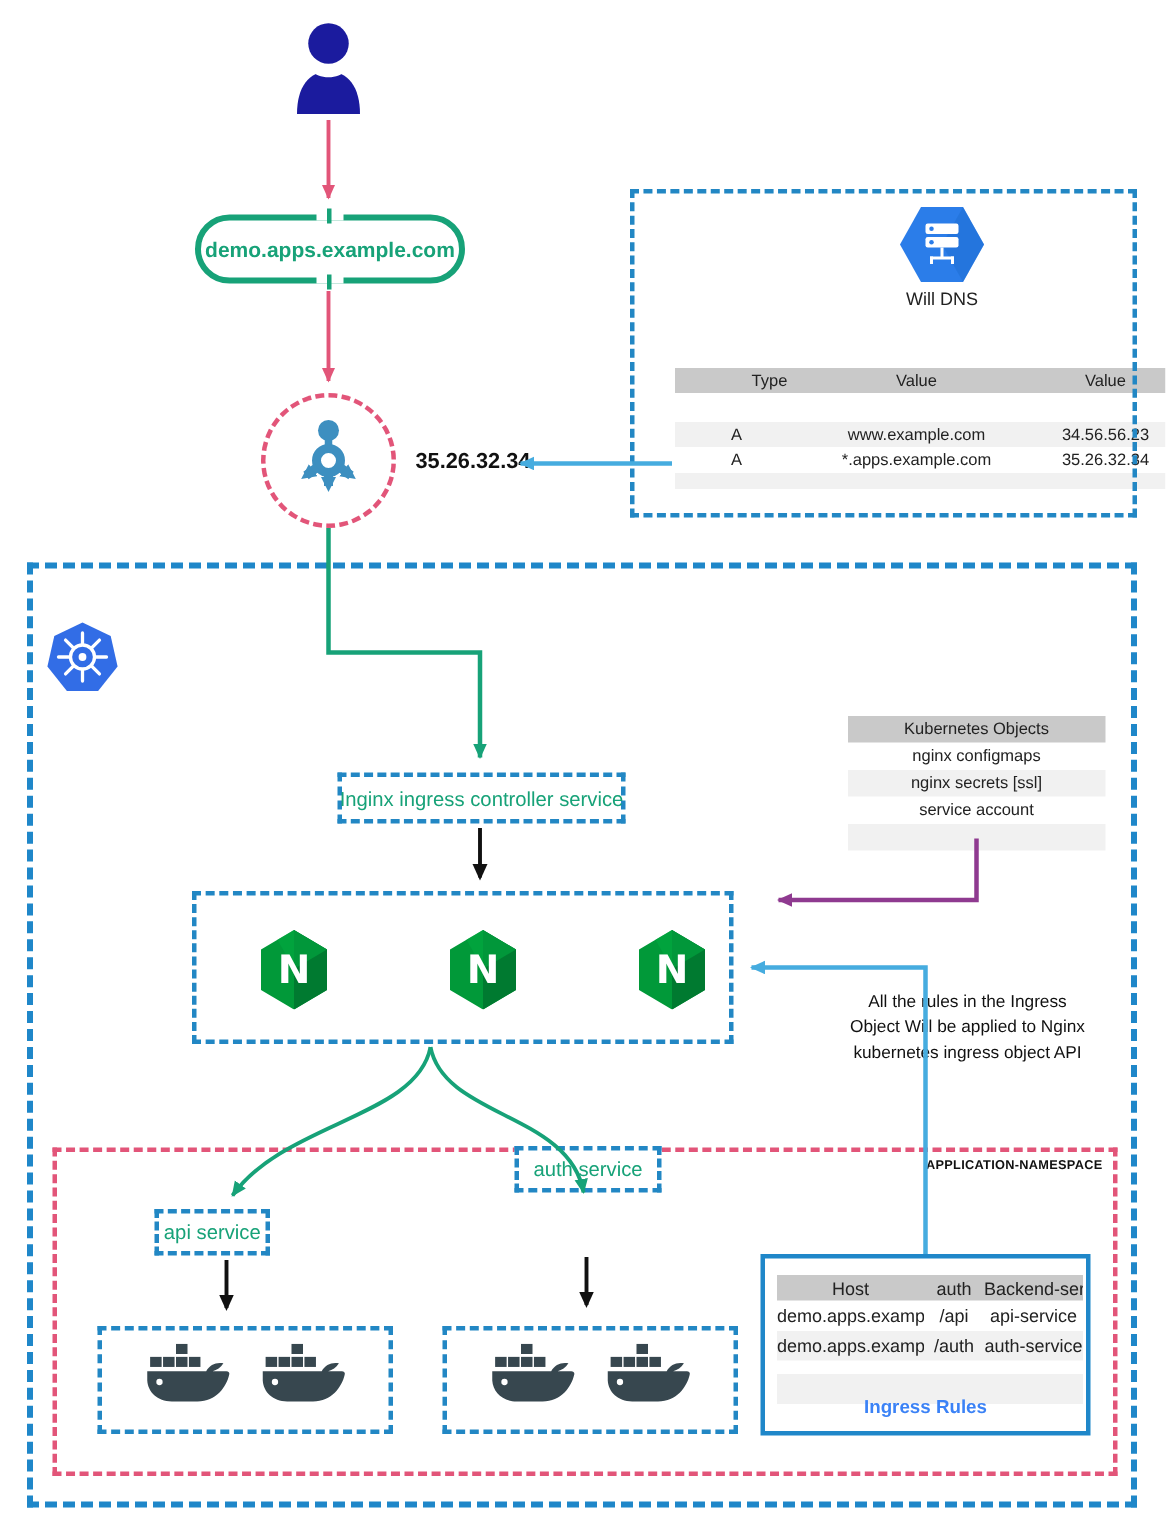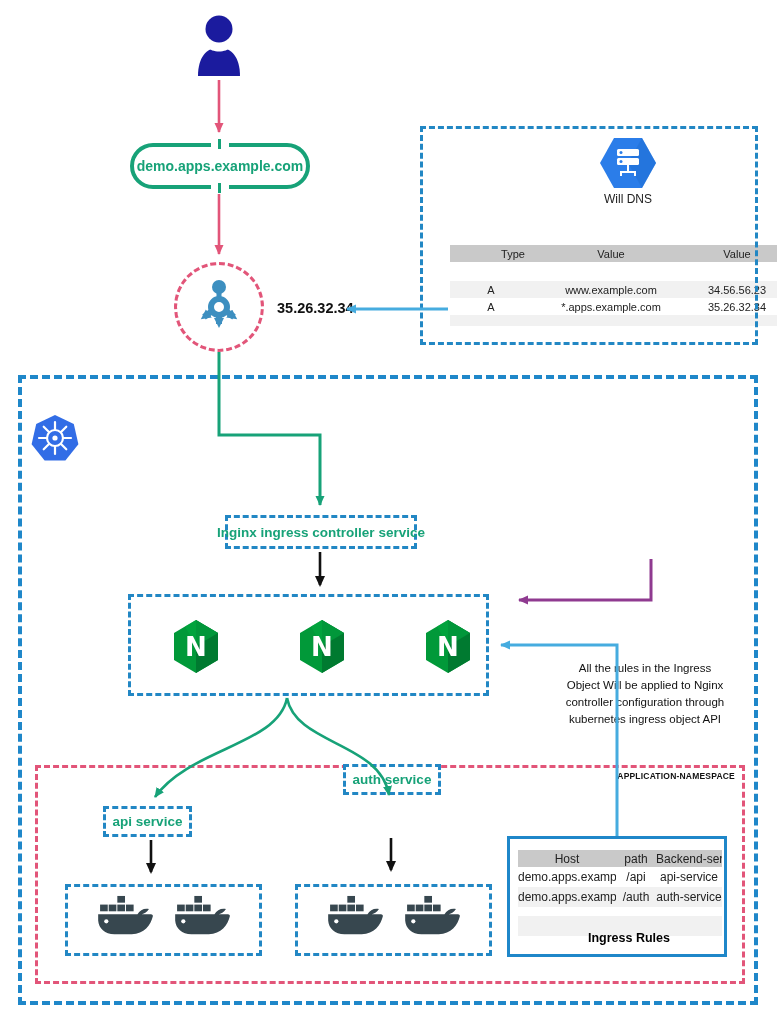--- a/index.html
+++ b/index.html
@@ -46,23 +46,23 @@
   .k8s-icon-wrap{left:31px;top:413px;width:48px;height:50px;}
 
   .ns-box{border:3px dashed #e25579;box-sizing:border-box;z-index:1;}
   .ingress-ns{left:95px;top:477px;width:422px;height:251px;}
   .app-ns{left:35px;top:765px;width:710px;height:219px;}
   .ns-label{position:absolute;top:3px;right:7px;font-size:8.5px;font-weight:bold;
             color:#111;letter-spacing:.2px;}
 
   .svc-box{border:3px dashed #2287c4;box-sizing:border-box;display:flex;
            align-items:center;justify-content:center;z-index:2;background:#fff;}
-  .svc-text{color:#17a278;font-weight:bold;font-size:13.5px;white-space:nowrap;}
+  .svc-text{color:#17a278;font-weight:normal;font-size:13.5px;white-space:nowrap;}
   .ctrl-svc{left:225px;top:515px;width:192px;height:34px;}
-  .api-svc{left:103px;top:806px;width:89px;height:31px;}
+  .api-svc{left:103px;top:806px;width:77px;height:31px;}
   .auth-svc{left:343px;top:764px;width:98px;height:31px;}
 
   .nginx-box{left:128px;top:594px;width:361px;height:102px;border:3px dashed #2287c4;
              box-sizing:border-box;z-index:2;}
   .nginx-ic{position:absolute;top:23px;width:48px;height:53px;}
 
   
   .k8s-obj{left:565px;top:477px;width:172px;}
   .k8s-obj td{height:18px;font-size:11px;}
 
@@ -75,22 +75,22 @@
            display:flex;align-items:center;justify-content:space-around;padding:0 18px;}
   .pod1{left:65px;top:884px;width:197px;height:72px;}
   .pod2{left:295px;top:884px;width:197px;height:72px;}
 
   
   .rules-box{left:507px;top:836px;width:220px;height:121px;border:3px solid #1f87c9;
              box-sizing:border-box;background:#fff;z-index:2;}
   .rules-table{position:absolute;left:8px;top:11px;width:204px;}
   .rules-table td,.rules-table th{height:17px;font-size:12px;}
   .rules-table td{height:20px;}
-  .rules-caption{position:absolute;left:12px;bottom:9px;width:100%;text-align:center;
-                 font-weight:bold;font-size:12.5px;color:#000000;}
+  .rules-caption{position:absolute;left:0;bottom:9px;width:100%;text-align:center;
+                 font-weight:bold;font-size:12.5px;color:#3b82f6;}
 </style>
 </head>
 <body>
 
 <div class="canvas">
 
   <div class="abs" style="left:195px;top:14px;width:48px;height:64px;z-index:2;">
     <svg width="48" height="64" viewBox="0 0 48 64">
       <circle cx="24" cy="15" r="13.5" fill="#1b1b9e"></circle>
       <path d="M3,62 L45,62 C45,44 37,33.5 24,33.5 C11,33.5 3,44 3,62 Z" fill="#1b1b9e"></path>
@@ -204,25 +204,43 @@
           <text x="24" y="35.5" text-anchor="middle" font-family="DejaVu Sans, sans-serif" font-size="26" font-weight="bold" fill="#fff">N</text>
         </svg></span>
     <span class="nginx-ic" style="left:293px;"><svg width="48" height="53" viewBox="0 0 48 53">
           <polygon points="24,0 46,13 46,40 24,53 2,40 2,13" fill="#019939"></polygon>
           <polygon points="24,0 46,13 46,40 24,53" fill="#007a30"></polygon>
           <polygon points="24,0 46,13 24,26 13,6.5" fill="#02aa41" opacity="0.6"></polygon>
           <text x="24" y="35.5" text-anchor="middle" font-family="DejaVu Sans, sans-serif" font-size="26" font-weight="bold" fill="#fff">N</text>
         </svg></span>
   </div>
 
+  <table class="abs flat k8s-obj">
+    <tbody>
+        <tr class="hdr-row">
+          <td>Kubernetes Objects</td>
+        </tr>
+    <tr>
+          <td>nginx configmaps</td>
+        </tr>
+    <tr class="lt-row">
+          <td>nginx secrets [ssl]</td>
+        </tr>
+    <tr>
+          <td>service account</td>
+        </tr>
+    <tr class="lt-row band-row">
+          <td></td>
+        </tr>
+  </tbody>
+    </table>
 
   <div class="abs annot">
     <div>All the rules in the Ingress</div>
     <div>Object Will be applied to Nginx</div>
-    <div>controller configuration through</div>
     <div>kubernetes ingress object API</div>
   </div>
 
   <div class="abs ns-box app-ns">
     <span class="ns-label">APPLICATION-NAMESPACE</span>
   </div>
 
   <div class="abs svc-box api-svc">
     <span class="svc-text">api service</span>
   </div>
@@ -277,21 +295,21 @@
           </g>
           <circle cx="10.5" cy="27.5" r="2.2" fill="#fff"></circle>
         </svg></span>
   </div>
 
   <div class="abs rules-box">
     <table class="flat rules-table">
       <tbody>
           <tr class="hdr-row">
         <th style="width:98px;">Host</th>
-        <th style="width:40px;">path</th>
+        <th style="width:40px;">auth</th>
         <th style="width:66px;">Backend-service</th>
       </tr>
       <tr>
         <td>demo.apps.example.com</td>
         <td>/api</td>
         <td>api-service</td>
       </tr>
       <tr class="lt-row">
         <td>demo.apps.example.com</td>
         <td>/auth</td>

